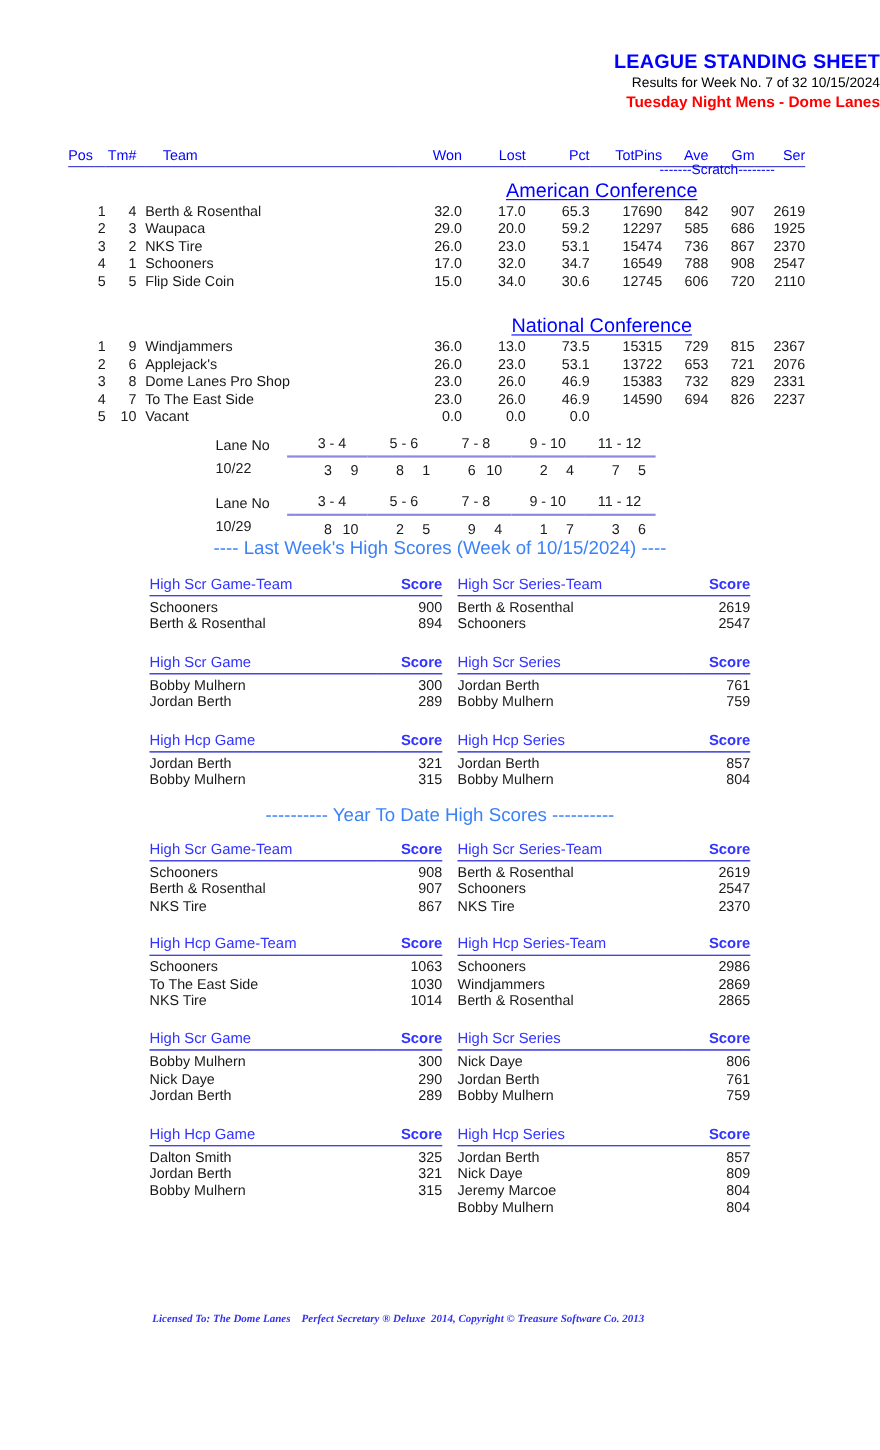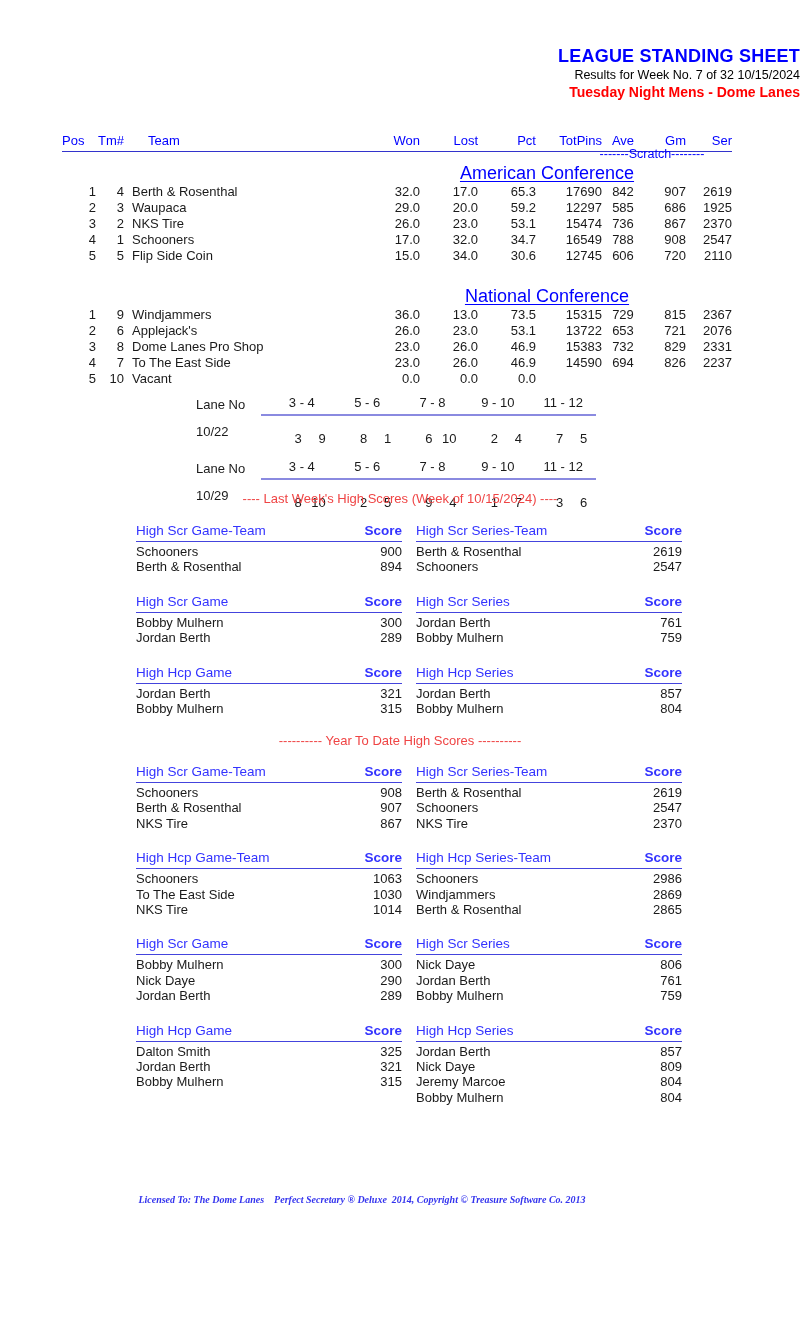--- a/index.html
+++ b/index.html
@@ -68,21 +68,21 @@
     line-height: 16.2px;
     font-size: 13px;
     color: #1a1a1a;
     white-space: nowrap;
   }
   .c-pos  { width: 34px; text-align: right; }
   .c-tm   { width: 36px; text-align: right; padding-right: 8px !important; }
   .c-team { text-align: left; }
   .c-won, .c-lost, .c-pct { width: 58px; text-align: right; }
   .c-tot  { width: 66px; text-align: right; }
-  .c-ave  { width: 42px; text-align: center; }
+  .c-ave  { width: 42px; text-align: right; }
   .c-gm   { width: 42px; text-align: right; }
   .c-ser  { width: 46px; text-align: right; }
 
   th.c-pos  { text-align: left; padding-left: 0 !important; margin-left: 11px; }
   th.c-tm   { text-align: left; padding-left: 2px !important; }
   th.c-team { text-align: left; padding-left: 16px !important; }
 
   tr.spacer-row td { height: 12px; line-height: 12px; }
   tr.conf-row td { height: 19px; line-height: 19px; }
   .conf-title {
@@ -97,31 +97,31 @@
   
   .lanes { position: absolute; left: 196px; top: 394px; width: 420px; font-size: 13px; }
   .lane-block { margin-bottom: 10px; }
   table.lane { border-collapse: collapse; width: 400px; font-size: 13px; }
   table.lane td { padding: 0; line-height: 18px; white-space: nowrap; color: #1a1a1a; }
   .lane-label { width: 66px; text-align: left; color: #1a1a1a; }
   .lane-pair { width: 66px; text-align: center; }
   .lane-hdr td.lane-pair { border-bottom: 2px solid #8a8ae0; padding-bottom: 2px; }
   .lane-hdr td.lane-label { border-bottom: none; }
   .lane-hdr td.lane-rulepad { border-bottom: 2px solid #8a8ae0; width: 8px; }
-  .lane-teams td.lane-pair { padding-top: 14px; }
+  .lane-teams td.lane-pair { padding-top: 3px; }
   .lane-pair .l { display: inline-block; width: 24px; text-align: right; }
   .lane-pair .r { display: inline-block; width: 24px; text-align: right; padding-left: 8px; }
 
   
   .divider {
     position: absolute;
     width: 800px;
     text-align: center;
-    color: #ef4444;
-    font-size: 13px;
+    color: #3b82f6;
+    font-size: 17px;
     line-height: 18px;
   }
 
   
   .scoregrid { position: absolute; width: 800px; }
   .scorepair { position: relative; width: 800px; }
   table.sc {
     border-collapse: collapse;
     width: 266px;
     font-size: 13px;

